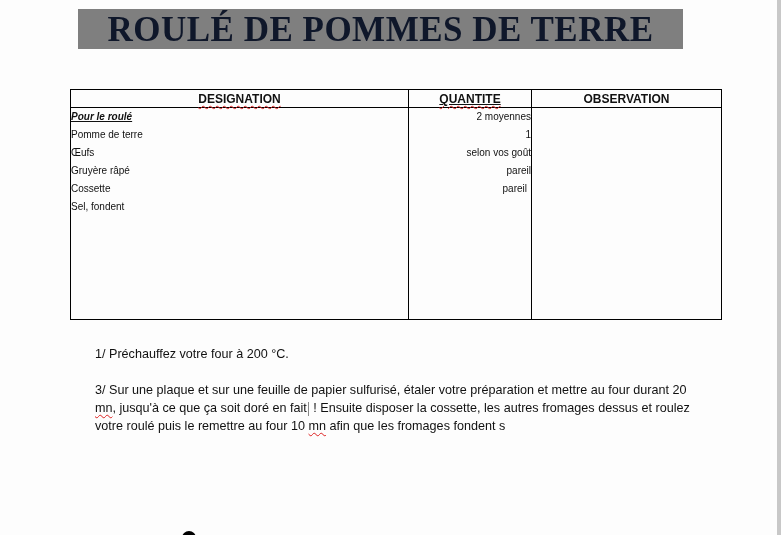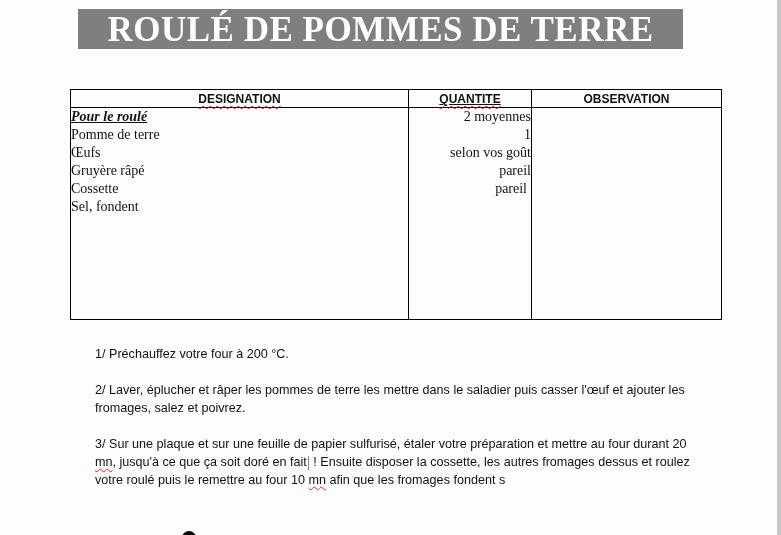--- a/index.html
+++ b/index.html
@@ -2,28 +2,28 @@
 <html><head>
 <meta charset="utf-8">
 <style>
   html, body { margin:0; padding:0; }
   body { width:781px; height:535px; background:#fdfdfd; position:relative; overflow:hidden;
          font-family:"Liberation Sans", sans-serif; color:#111; }
   .page { position:absolute; left:0; top:0; width:777px; height:535px; background:#fdfdfd; }
   .scroll-edge { position:absolute; right:0; top:0; width:4px; height:535px; background:#c8c8c8; }
   .title-bar { position:absolute; left:78px; top:9px; width:605px; height:40px; background:#7f7f7f;
                display:flex; align-items:center; justify-content:center; }
-  .title-bar span { font-family:"Liberation Serif", serif; font-weight:bold; font-size:35px; color:#ffffff;
+  .title-bar span { font-family:"Liberation Serif", serif; font-weight:bold; font-size:35px; color:#0f172a;
                     letter-spacing:0.5px; line-height:1; }
   table.ing { position:absolute; left:70px; top:89px; width:652px; height:231px; border-collapse:collapse; }
   table.ing td, table.ing th { border:1px solid #000; padding:0; vertical-align:top; }
   table.ing th { height:17px; font-size:12px; font-weight:bold; text-align:center; vertical-align:middle; }
   .squig { text-decoration: underline wavy #d22; text-decoration-thickness:1px; text-underline-offset:2px; }
   .c1 { width:337px; } .c2 { width:122px;text-decoration:underline; } .c3 { width:auto; }
-  .cell { font-size:14px; line-height:18px;font-family:Liberation Serif, serif; }
+  .cell { font-size:10px; line-height:18px; }
   .desig { padding:19px 0 0 8px; }
   .desig .sub { font-style:italic; font-weight:bold; text-decoration:underline; }
   .qty { padding:31px 6px 0 0; text-align:right; }
   .steps { position:absolute; left:78px; top:345px; width:620px; font-size:12.6px; line-height:18px; }
   .steps p { margin:0 0 18px 17px; }
   .cursor { display:inline-block; width:1px; height:14px; background:#888; vertical-align:middle; margin:0 1px; }
   .blob { position:absolute; left:182px; top:531px; width:14px; height:8px; border-radius:7px 7px 0 0; background:#000; }
 </style>
 </head>
 <body>
@@ -56,18 +56,17 @@
         <div>pareil</div>
         <div style="padding-right:4px">pareil</div>
       </td>
       <td class="cell"></td>
     </tr>
   </tbody>
     </table>
 
   <div class="steps">
     <p>1/ Préchauffez votre four à 200  °C.</p>
-    <p>2/ Laver, éplucher et râper les pommes de terre  les mettre dans le saladier puis casser l'œuf et ajouter les fromages, salez et poivrez.</p>
     <p><span>3/ Sur une plaque et sur une feuille de papier sulfurisé, étaler votre préparation et mettre au four durant 20 </span><span class="squig">mn</span><span>, jusqu'à ce que ça soit doré en fait</span><span class="cursor"></span><span> ! Ensuite disposer la cossette, les autres fromages dessus et roulez votre roulé puis le remettre au four 10 </span><span class="squig">mn</span><span> afin que les fromages fondent s</span></p>
   </div>
   <div class="blob"></div>
 </div>
 <div class="scroll-edge"></div>
 
 </body></html>

